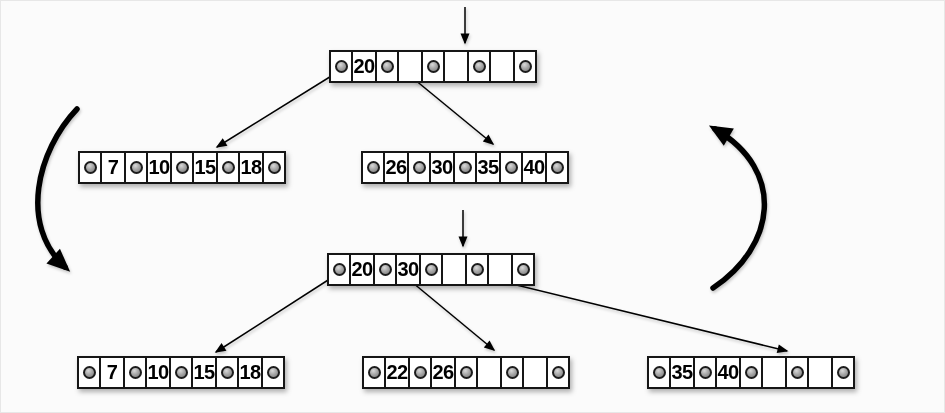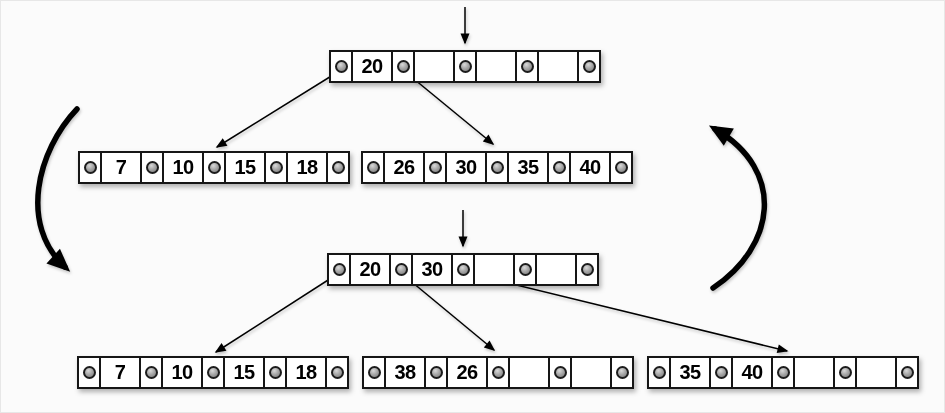--- a/index.html
+++ b/index.html
@@ -30,21 +30,21 @@
     height:33px;
     border:2px solid #161616;
     background:#ffffff;
     display:flex;
     align-items:center;
     justify-content:center;
   }
   .cell + .cell{margin-left:-2px;}
   .ptr{width:24px;}
   .key{
-    width:42px;
+    width:26px;
     font-weight:bold;
     font-size:20px;
     color:#000;
     letter-spacing:-0.5px;
   }
   .dot{
     display:block;
     width:13px;height:13px;
     border-radius:50%;
     border:2px solid #1c1c1c;
@@ -190,21 +190,21 @@
     <span class="cell key">18</span>
     <span class="cell ptr">
         <i class="dot"></i>
       </span>
   </div>
 
   <div class="node" style="left:361px;top:355px">
     <span class="cell ptr">
         <i class="dot"></i>
       </span>
-    <span class="cell key">38</span>
+    <span class="cell key">22</span>
     <span class="cell ptr">
         <i class="dot"></i>
       </span>
     <span class="cell key">26</span>
     <span class="cell ptr">
         <i class="dot"></i>
       </span>
     <span class="cell key"></span>
     <span class="cell ptr">
         <i class="dot"></i>

